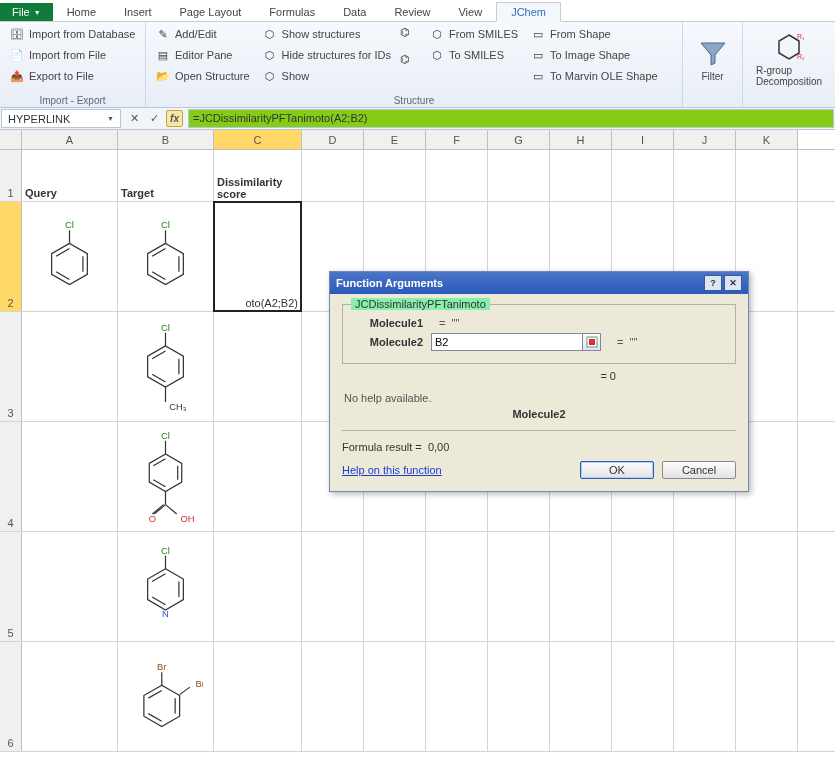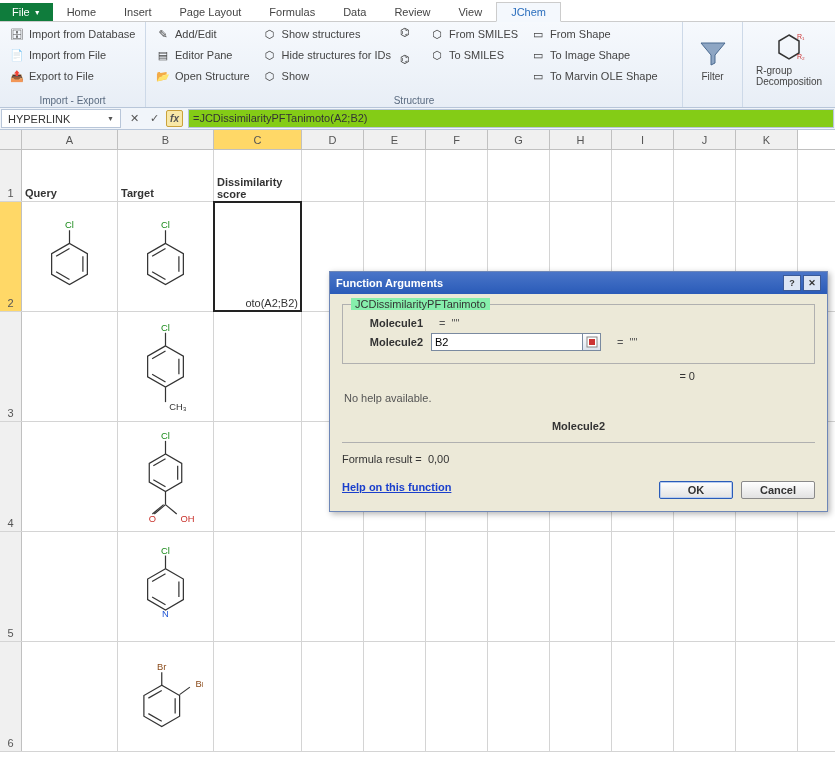--- a/index.html
+++ b/index.html
@@ -43,37 +43,37 @@
 .row-h.sel { background: #ffd867; }
 .cell { border-right: 1px solid #d4d4d4; padding: 2px 3px; font-size: 11px; overflow: hidden; position: relative; display:flex; align-items:flex-end; }
 .cell.header-col { align-items: flex-end; font-weight: 600; }
 .wA { width: 96px; } .wB { width: 96px; } .wC { width: 88px; } .wD { width: 62px; } .wE { width: 62px; }
 .wF { width: 62px; } .wG { width: 62px; } .wH { width: 62px; } .wI { width: 62px; } .wJ { width: 62px; } .wK { width: 62px; }
 
 .mol { position: absolute; left:10px; right:10px; top:4px; bottom: 4px; }
 .active-cell-border { position:absolute; border:2px solid #222; pointer-events:none; }
 
 
-.dialog { position: absolute; left: 329px; top: 271px; width: 499px; background: #ece9d8; border: 1px solid #6e87b7; box-shadow: 2px 2px 6px rgba(0,0,0,.3); font-size: 11px; }
+.dialog { position: absolute; left: 329px; top: 271px; width: 420px; background: #ece9d8; border: 1px solid #6e87b7; box-shadow: 2px 2px 6px rgba(0,0,0,.3); font-size: 11px; }
 .dialog-title { background: linear-gradient(#4a75c8,#2a5bb8); color: #fff; padding: 3px 6px; display: flex; align-items: center; font-size: 11px; font-weight: 600; }
 .dialog-title .spacer { flex: 1; }
 .dtbtn { width: 18px; height: 16px; background: #dce5f4; border: 1px solid #3b5a98; margin-left: 2px; display: flex; align-items: center; justify-content: center; font-size: 9px; color: #333; cursor: pointer; }
 .dialog-body { padding: 10px 12px 12px 12px; }
 .fieldset { border: 1px solid #b0b0b0; padding: 8px; position: relative; }
 .fieldset-legend { position: absolute; top: -7px; left: 8px; background: #86efac; padding: 0 4px; font-size: 11px; }
 .arg-row { display: flex; align-items: center; gap: 8px; margin: 4px 0; }
 .arg-label { width: 72px; text-align: right; font-weight: 600; }
 .arg-input { flex: 0 0 170px; display:flex; }
 .arg-input input { width: 100%; border: 1px solid #7a8aa0; padding: 2px 3px; font-size: 11px; }
 .range-btn { width: 20px; border: 1px solid #7a8aa0; border-left: none; background: linear-gradient(#fff,#dde4ee); display:flex; align-items:center; justify-content:center; cursor:pointer;}
 .eq { margin-left: 8px; color: #555; }
-.help-line { color: #555; margin: 10px 0 16px 2px; }
+.help-line { color: #555; margin: 10px 0 4px 2px; }
 .center-bold { text-align: center; font-weight: 600; margin: 4px 0 10px 0; }
 .hr { border-top: 1px solid #b0b0b0; margin: 6px 0 10px 0; }
-.dlg-footer { display: flex; align-items: flex-start; margin-top: 16px; font-weight: bold; }
+.dlg-footer { display: flex; align-items: center; margin-top: 8px; }
 .link { color: #1a3fcc; text-decoration: underline; cursor: pointer; }
 .dlg-btn { margin-left: 8px; padding: 2px 0; width: 74px; text-align:center; border: 1px solid #8a8a8a; background: linear-gradient(#fefefe,#e2e2e2); cursor: pointer; font-size: 11px; border-radius: 2px; }
 .dlg-btn.primary { border: 1px solid #2a5bb8; box-shadow: 0 0 0 1px #b8cdf0 inset; }
 
 svg { display:block; }
 </style>
 </head>
 <body>
 
 <div class="tab-strip">

